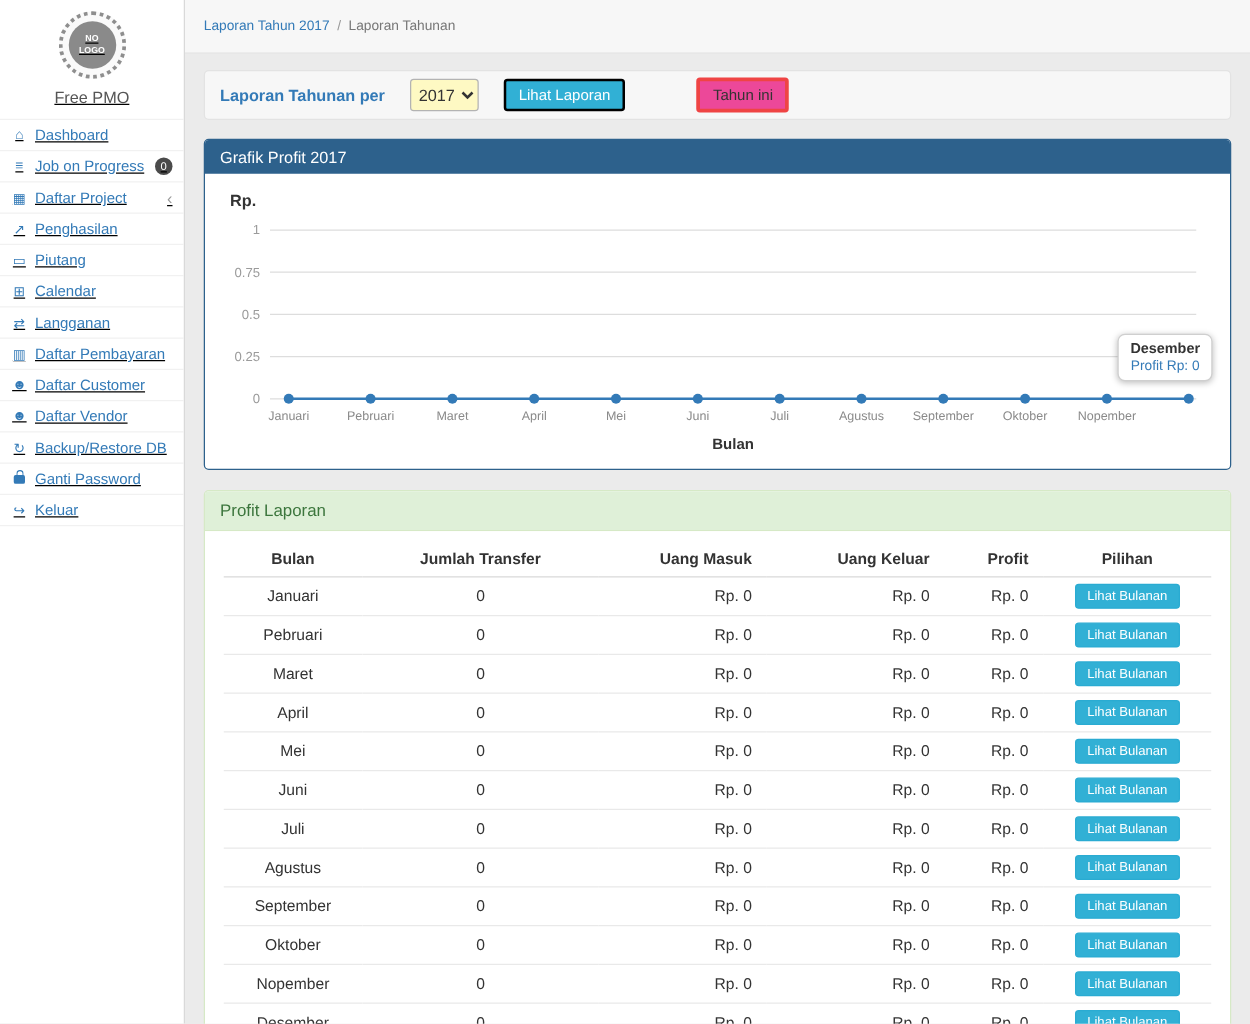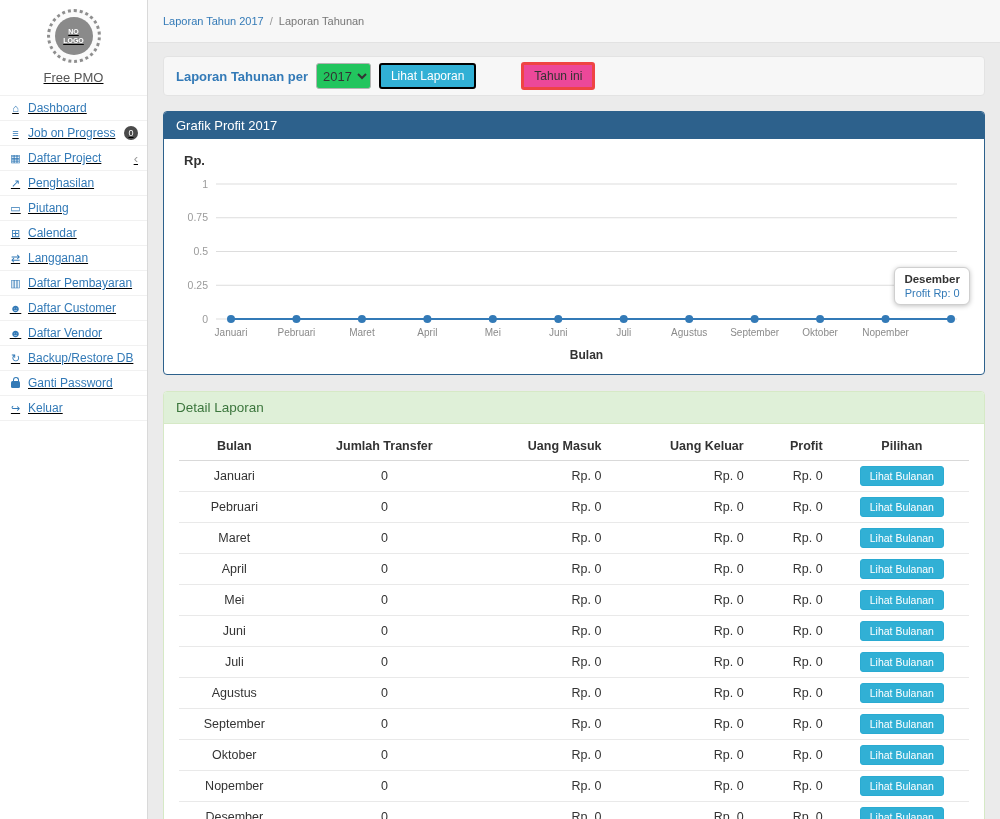--- a/index.html
+++ b/index.html
@@ -32,24 +32,24 @@
 
   
   .main { flex:1; display:flex; flex-direction:column; min-width:0; }
   .breadcrumb-bar { background:#f7f7f7; border-bottom:1px solid #e2e2e2; padding:15px; font-size:11px; color:#666; }
   .bc-link { color:#337ab7; text-decoration:none; cursor:pointer; }
   .bc-sep { margin:0 6px; color:#999; }
   .bc-cur { color:#777; }
   .content { padding:13px 15px 0; }
 
   .filter-panel { background:#f7f7f7; border:1px solid #e3e3e3; border-radius:4px; padding:5px 12px;
-                  display:flex; align-items:center; gap:8px; margin-bottom:15px; }
+                  display:flex; align-items:center; gap:20px; margin-bottom:15px; }
   .filter-label { color:#337ab7; font-weight:bold; font-size:13px; }
   .year-select { font-family:inherit; font-size:13px; height:26px; border:1px solid #b3b3b3;
-                 border-radius:3px; background:#22c55e; color:#333; padding:0 2px; }
+                 border-radius:3px; background:#fef9c3; color:#333; padding:0 2px; }
   .btn { font-family:inherit; font-size:12px; padding:4px 10px; border-radius:3px; cursor:pointer; }
   .btn-info { background:#31b0d5; border:2px solid #000000; color:#fff; }
   .btn-default { background:#ec4899; border:3px solid #ef4444; color:#333;margin-left:37px; }
 
   .panel { background:#fff; border-radius:4px; }
   .chart-panel { border:1px solid #2d618c; margin-bottom:16px; }
   .chart-header { background:#2d618c; color:#fff; font-size:13px; padding:6px 12px; border-radius:3px 3px 0 0; }
   .chart-body { position:relative; padding:10px 12px 6px; }
   .chart-tooltip { position:absolute; right:14px; top:128px; background:#fff; border:1px solid #cfcfcf;
                    border-radius:6px; box-shadow:0 1px 5px rgba(0,0,0,.25); padding:5px 9px; text-align:center; }
@@ -210,21 +210,21 @@
               <text x="410.5" y="210" font-size="12" font-weight="bold" fill="#333" text-anchor="middle">Bulan</text>
             </svg></div>
         <div class="chart-tooltip">
           <div class="tt-title">Desember</div>
           <div class="tt-value">Profit Rp: 0</div>
         </div>
       </div>
     </div>
 
     <div class="panel detail-panel">
-      <div class="detail-header">Detail Laporan</div>
+      <div class="detail-header">Profit Laporan</div>
       <div class="detail-body">
         <table>
           <thead>
             <tr>
               <th class="c">Bulan</th>
               <th class="c">Jumlah Transfer</th>
               <th class="r">Uang Masuk</th>
               <th class="r">Uang Keluar</th>
               <th class="r">Profit</th>
               <th class="c">Pilihan</th>

